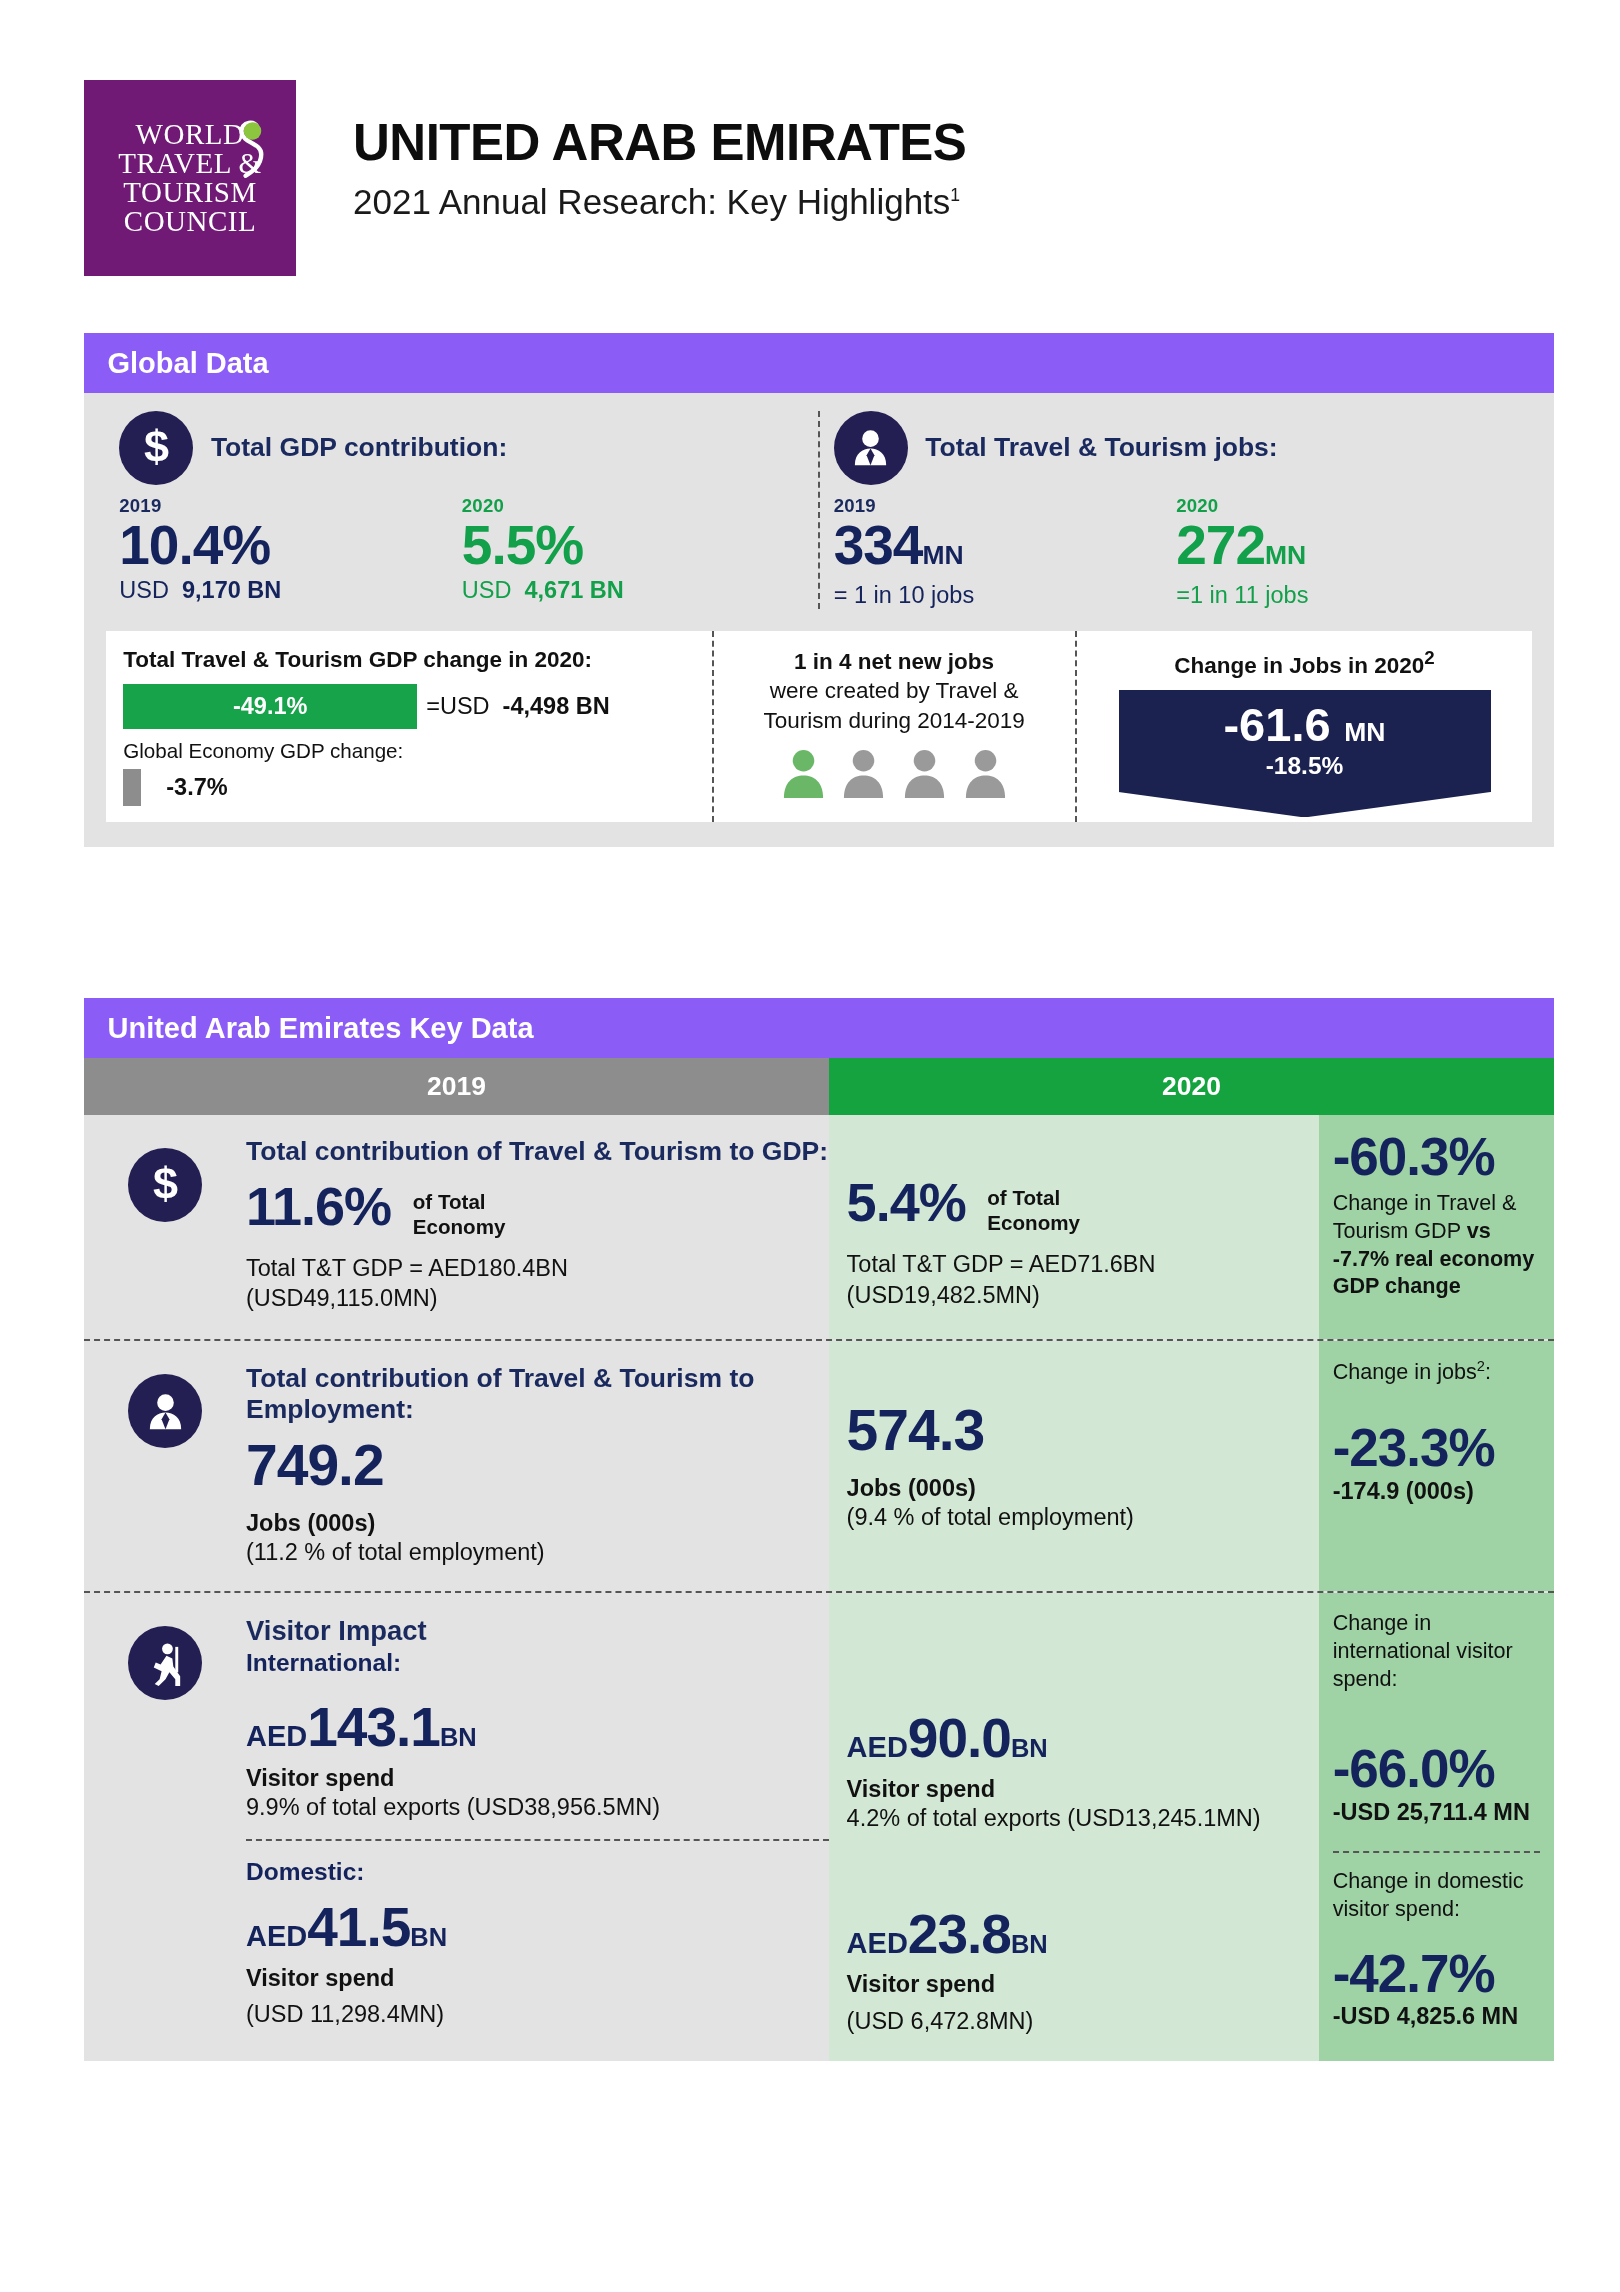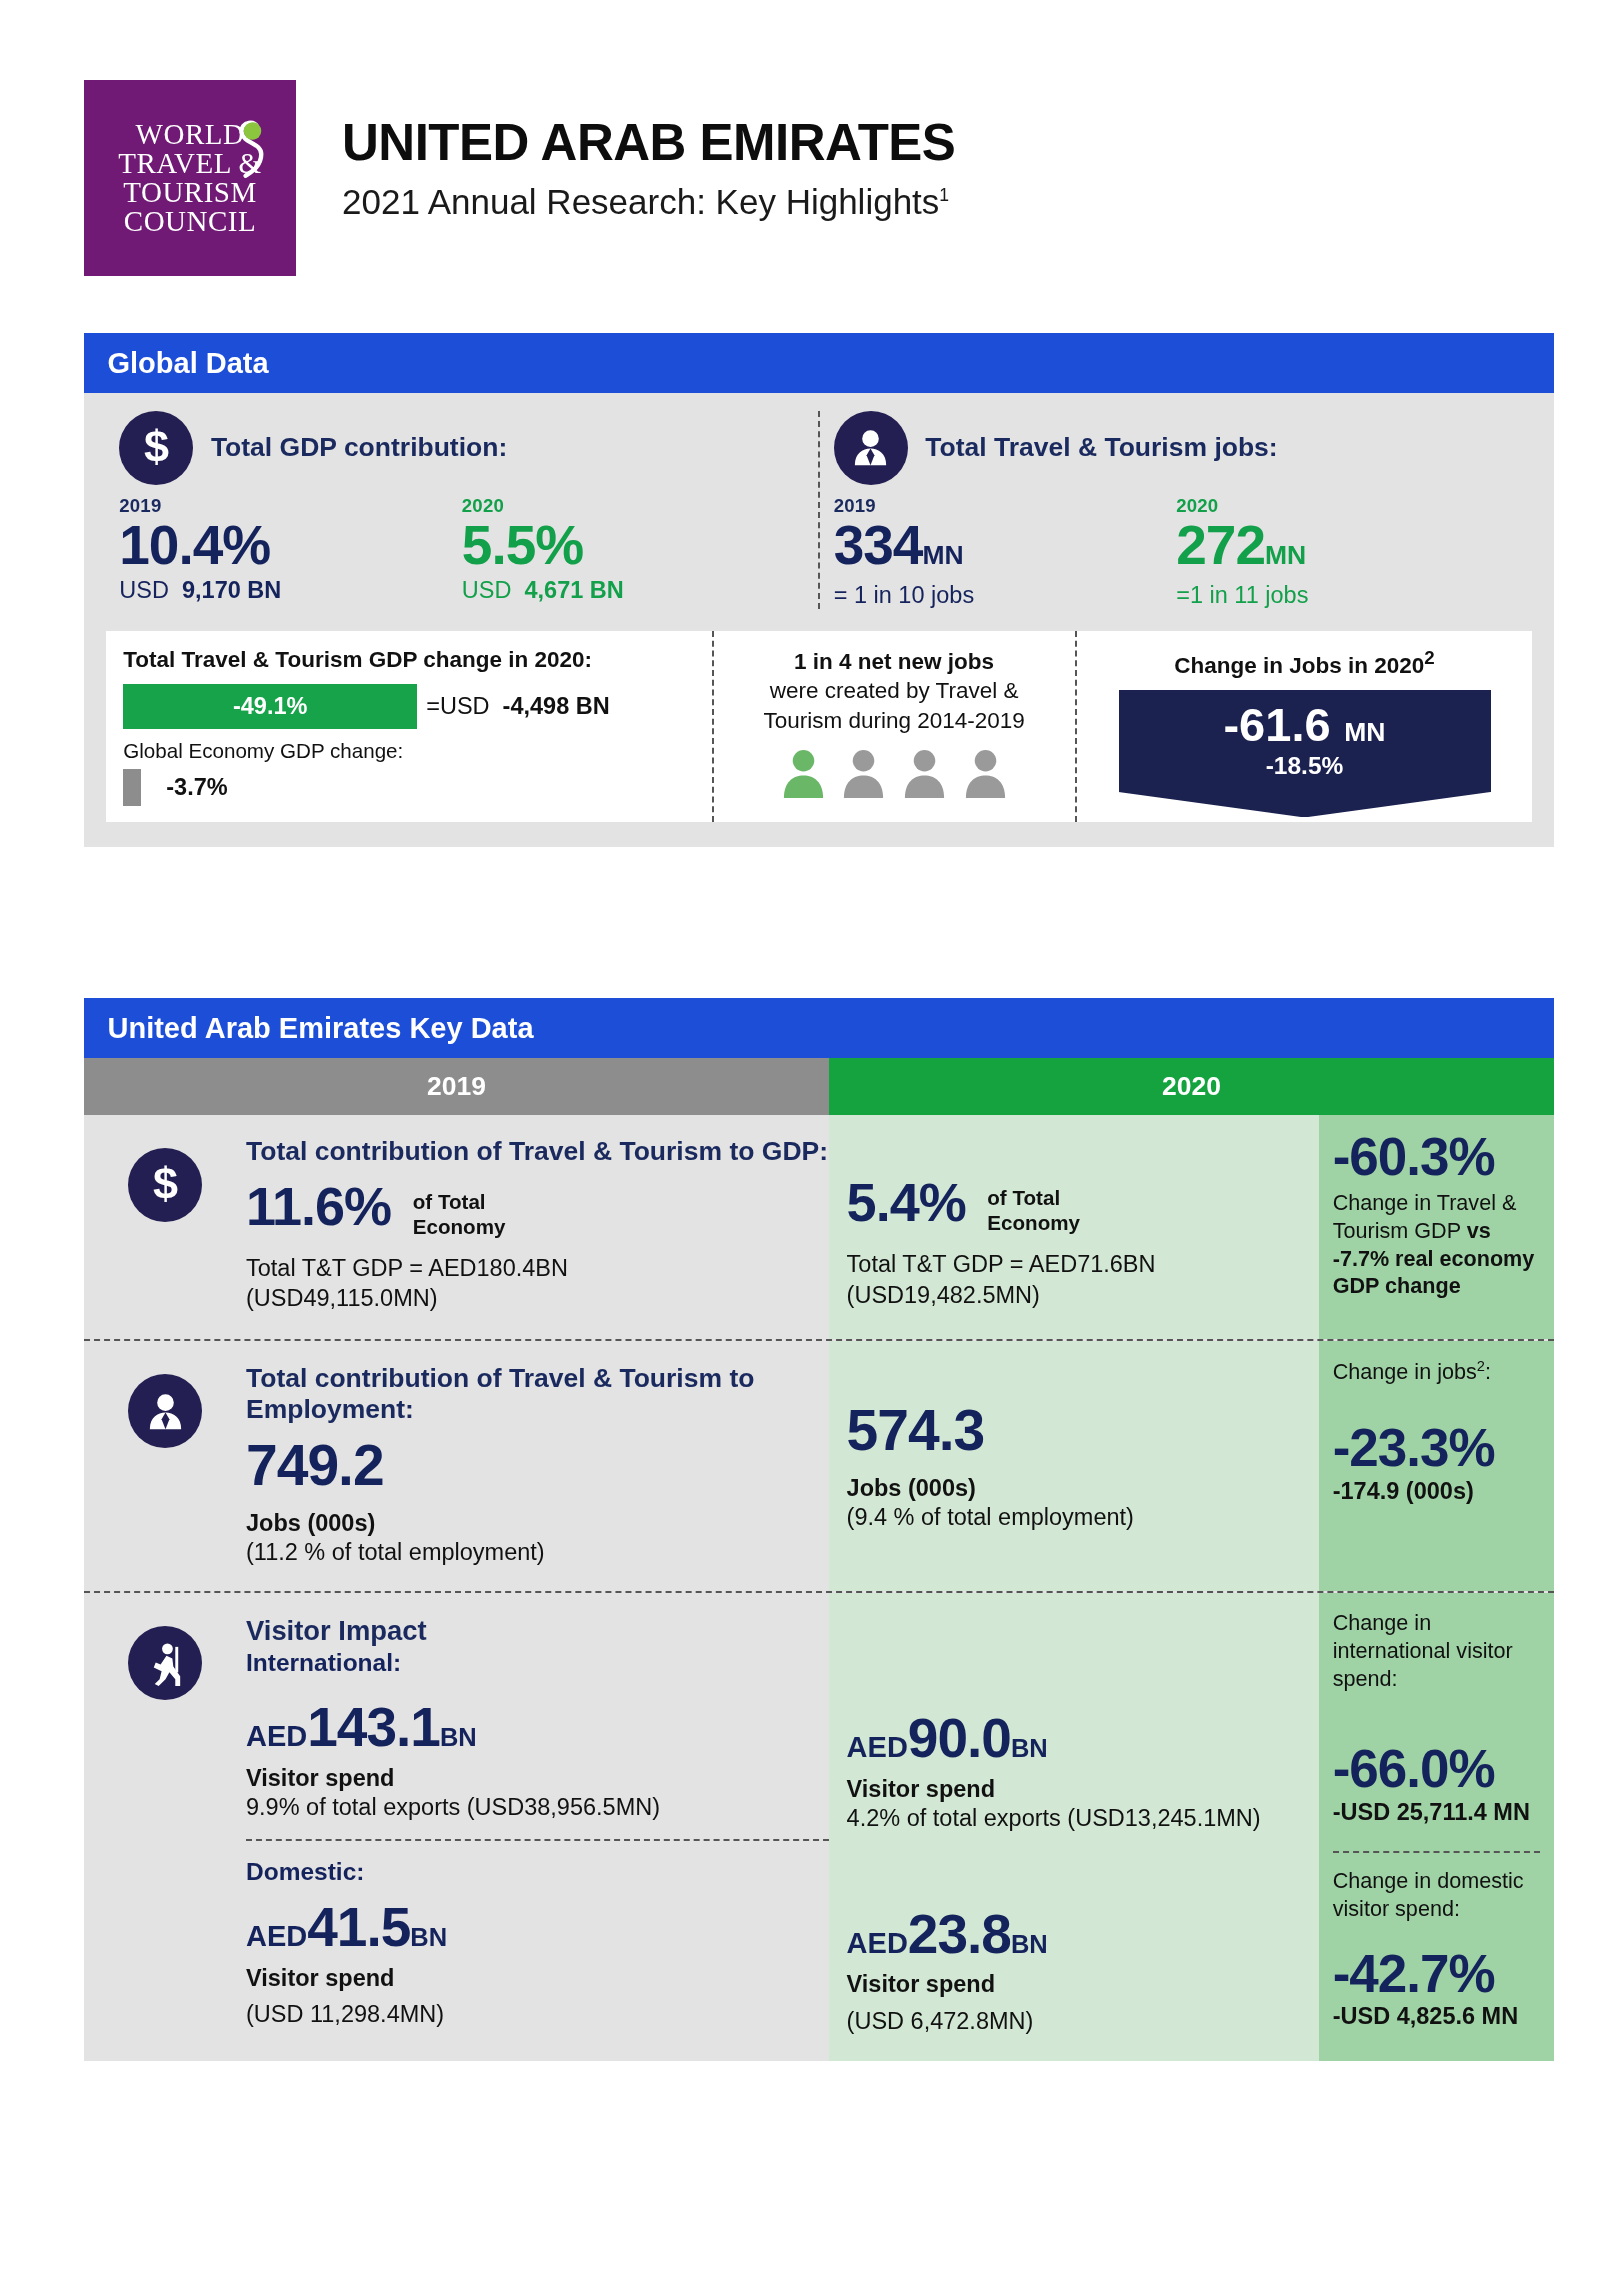--- a/index.html
+++ b/index.html
@@ -17,28 +17,28 @@
     position:absolute;left:84px;top:80px;width:212px;height:196px;
     background:#701a75;color:#fff;
     display:flex;flex-direction:column;align-items:center;justify-content:center;
     font-family:"Liberation Serif", serif;
   }
   .logo-text{font-size:29px;line-height:1.0;letter-spacing:0.5px;text-align:center;
     font-family:"Liberation Serif", serif;font-weight:400;}
   .logo-text div{white-space:nowrap;}
   .logo-mark{position:absolute;right:25.5px;top:37px;width:39px;height:61px;}
 
-  .title-block{position:absolute;left:342px;top:116px;}
+  .title-block{position:absolute;left:353px;top:116px;}
   .main-title{font-size:51px;font-weight:700;letter-spacing:-0.5px;color:#0d0d0d;line-height:1.05;}
   .sub-title{font-size:35px;font-weight:400;color:#1a1a1a;margin-top:13.7px;line-height:1.1;}
   .sub-title sup{font-size:17.6px;vertical-align:super;}
 
   
   .banner{
-    background:#1d4ed8;color:#fff;font-size:29px;font-weight:700;
+    background:#8b5cf6;color:#fff;font-size:29px;font-weight:700;
     padding:13.7px 23.5px;box-sizing:border-box;
   }
 
   
   .global-wrap{position:absolute;left:84px;top:333px;width:1470px;}
   .global-body{background:#e3e3e3;padding:17.6px 21.6px 25.5px 21.6px;box-sizing:border-box;position:relative;}
   .global-cols{display:flex;}
   .gcol{flex:1;position:relative;padding:0 13.7px;}
   .gcol.left{border-right:2px dashed #555;}
   .stat-head{display:flex;align-items:center;gap:17.6px;margin-bottom:9.8px;}

